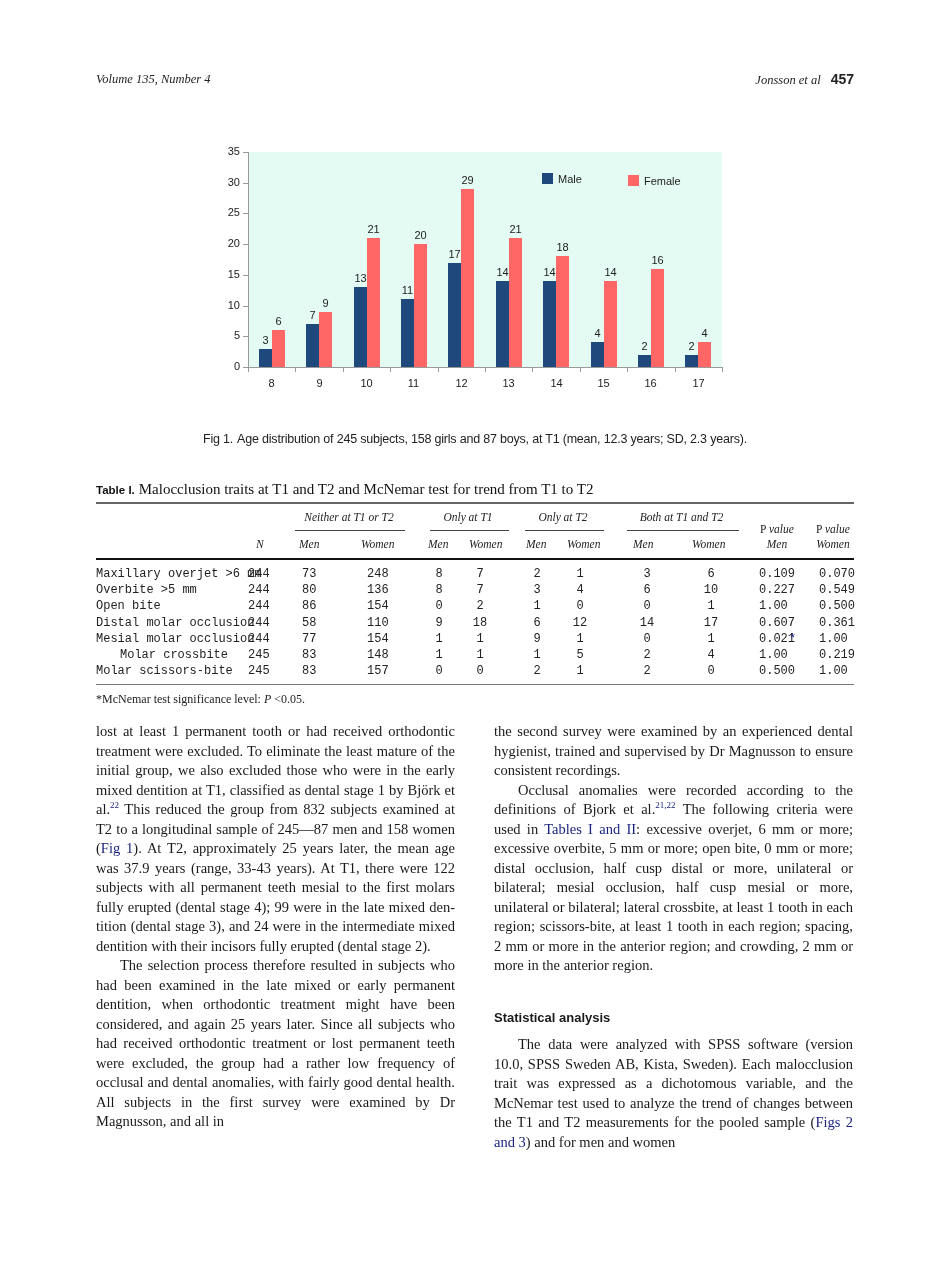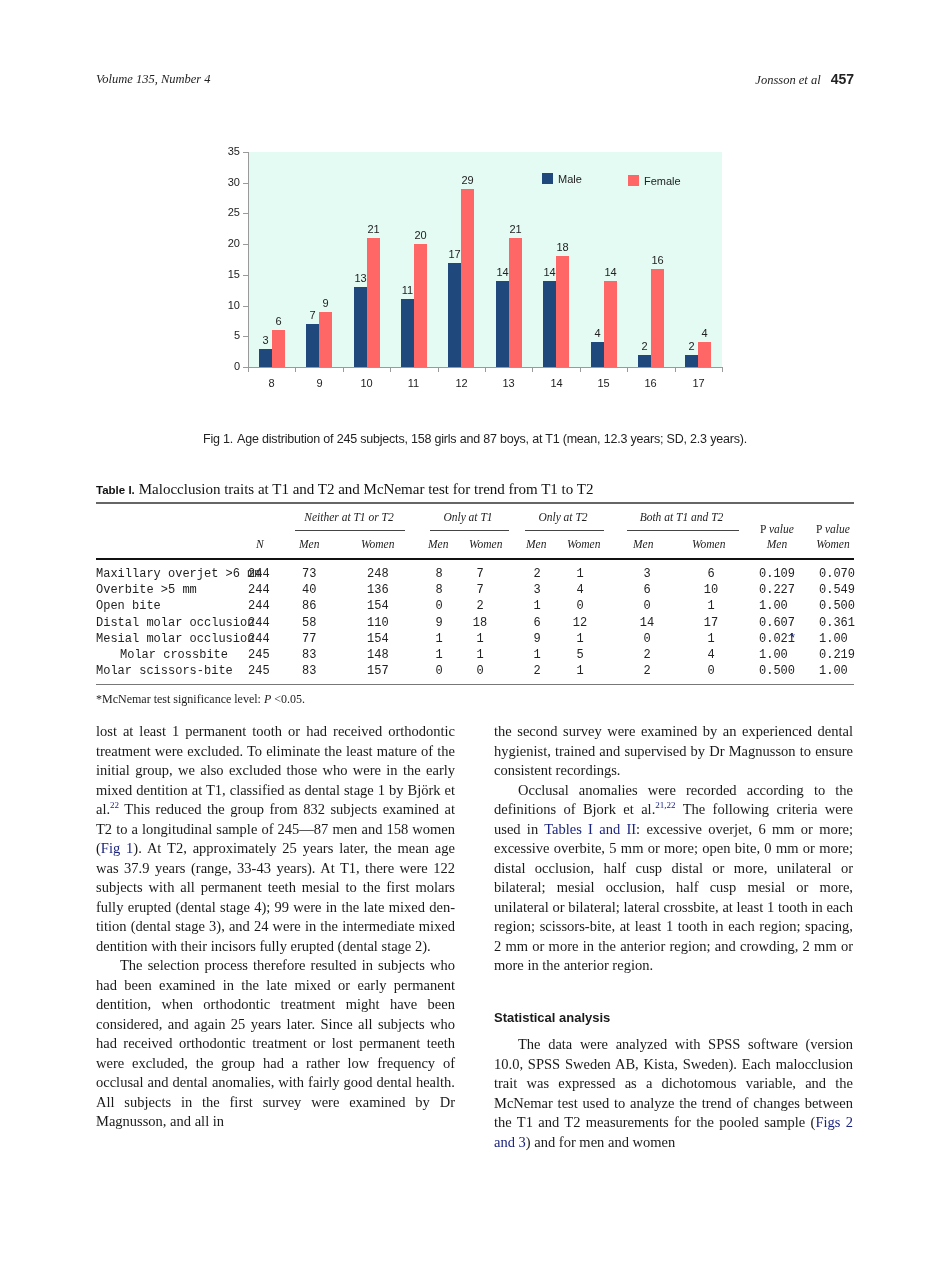--- a/index.html
+++ b/index.html
@@ -203,21 +203,21 @@
       <span style="left: 474px; width: 20px; text-align: center;">1</span>
       <span style="left: 541px; width: 20px; text-align: center;">3</span>
       <span style="left: 605px; width: 20px; text-align: center;">6</span>
       <span style="left: 663px;">0.109</span>
       <span class="sig" style="left: 693px;"></span>
       <span style="left: 723px;">0.070</span>
     </div>
     <div class="trow" style="top: 583.2px;">
       <span style="left: 0px;">Overbite &gt;5 mm</span>
       <span style="left: 152px;">244</span>
-      <span style="left: 206px;">40</span>
+      <span style="left: 206px;">80</span>
       <span style="left: 271px;">136</span>
       <span style="left: 333px; width: 20px; text-align: center;">8</span>
       <span style="left: 374px; width: 20px; text-align: center;">7</span>
       <span style="left: 431px; width: 20px; text-align: center;">3</span>
       <span style="left: 474px; width: 20px; text-align: center;">4</span>
       <span style="left: 541px; width: 20px; text-align: center;">6</span>
       <span style="left: 605px; width: 20px; text-align: center;">10</span>
       <span style="left: 663px;">0.227</span>
       <span class="sig" style="left: 693px;"></span>
       <span style="left: 723px;">0.549</span>

